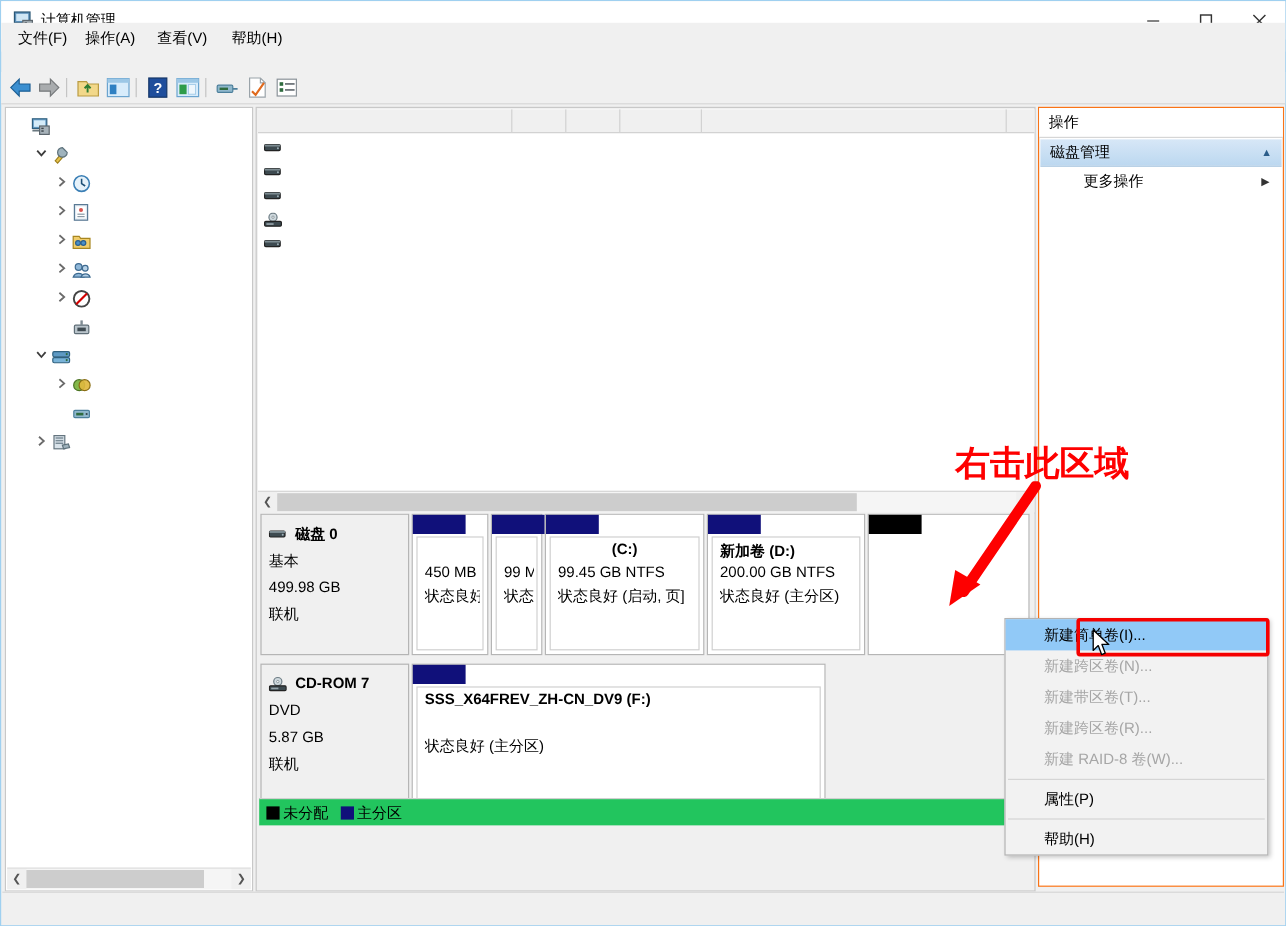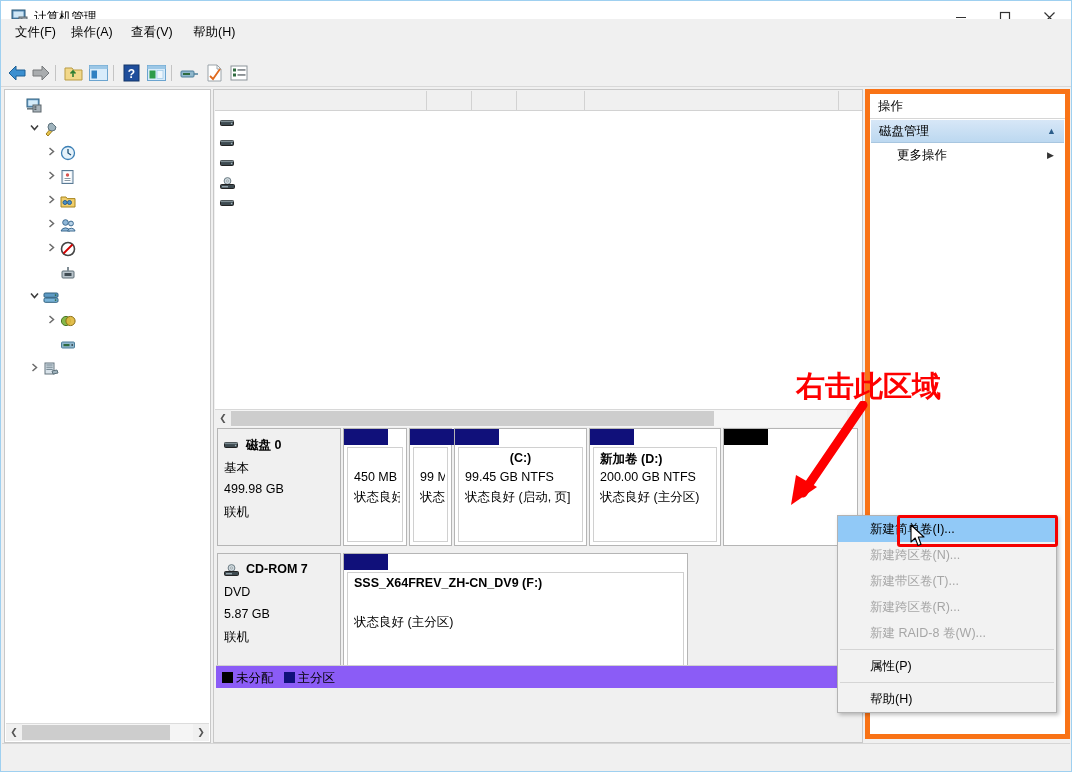--- a/index.html
+++ b/index.html
@@ -82,37 +82,37 @@
                 white-space:nowrap;overflow:hidden;}
   .part .ptitle.ctr{text-align:center;left:0;right:0;}
   .part .pl1{position:absolute;left:6px;top:22px;right:2px;font-size:12.5px;white-space:nowrap;overflow:hidden;}
   .part .pl2{position:absolute;left:6px;top:41px;right:2px;font-size:12.5px;white-space:nowrap;overflow:hidden;}
   .part.unalloc .body{
     background-image:repeating-linear-gradient(45deg,#fff 0 4px,#c9c9c9 4px 5px,#fff 5px 9px);
     border:1px solid #b9b9b9;}
   .part.unalloc .pl1,.part.unalloc .pl2{background:transparent;}
 
   
-  .legend{position:absolute;left:1px;bottom:17px;width:648px;height:22px;background:#8b5cf6;
+  .legend{position:absolute;left:1px;bottom:17px;width:648px;height:22px;background:#22c55e;
           border-top:1px solid #d0d0d0;}
   .lg{position:absolute;top:4px;font-size:12.5px;white-space:nowrap;}
   .sw{display:inline-block;width:11px;height:11px;vertical-align:-1px;margin-right:3px;}
 
   .gscroll{position:absolute;left:1px;bottom:0;width:648px;height:17px;background:#f0f0f0;}
 
   
   .rightpane{position:absolute;left:864px;top:88px;width:205px;height:650px;
-             background:#fff;border:5px solid #f97316;box-sizing:border-box;}
+             background:#fff;border:1px solid #f97316;box-sizing:border-box;}
   .rp-title{position:absolute;left:0;top:0;right:0;height:24px;line-height:24px;padding-left:8px;
             font-size:12.5px;background:#fff;border-bottom:1px solid #d6d6d6;}
   .rp-group{position:absolute;left:1px;top:25px;right:1px;height:22px;line-height:22px;padding-left:8px;
             font-size:12.5px;background:linear-gradient(#d7e7f7,#bcd8f0);
             border-top:1px solid #fff;border-bottom:1px solid #a8c6e0;cursor:default;}
   .rp-group .chev{position:absolute;right:8px;top:0;font-size:9px;color:#2b5d8a;}
-  .rp-item{position:absolute;left:1px;right:1px;height:22px;line-height:22px;padding-left:26px;
+  .rp-item{position:absolute;left:1px;right:1px;height:22px;line-height:22px;padding-left:36px;
            font-size:12.5px;cursor:default;}
   .rp-item .arrow{position:absolute;right:10px;top:0;font-size:9px;color:#333;}
 
   
   .lscroll{position:absolute;left:1px;bottom:1px;width:203px;height:17px;background:#f0f0f0;
            border-top:1px solid #dcdcdc;}
 
   
   .statusbar{position:absolute;left:1px;right:1px;bottom:1px;height:26px;background:#f0f0f0;
              border-top:1px solid #d6d6d6;}

